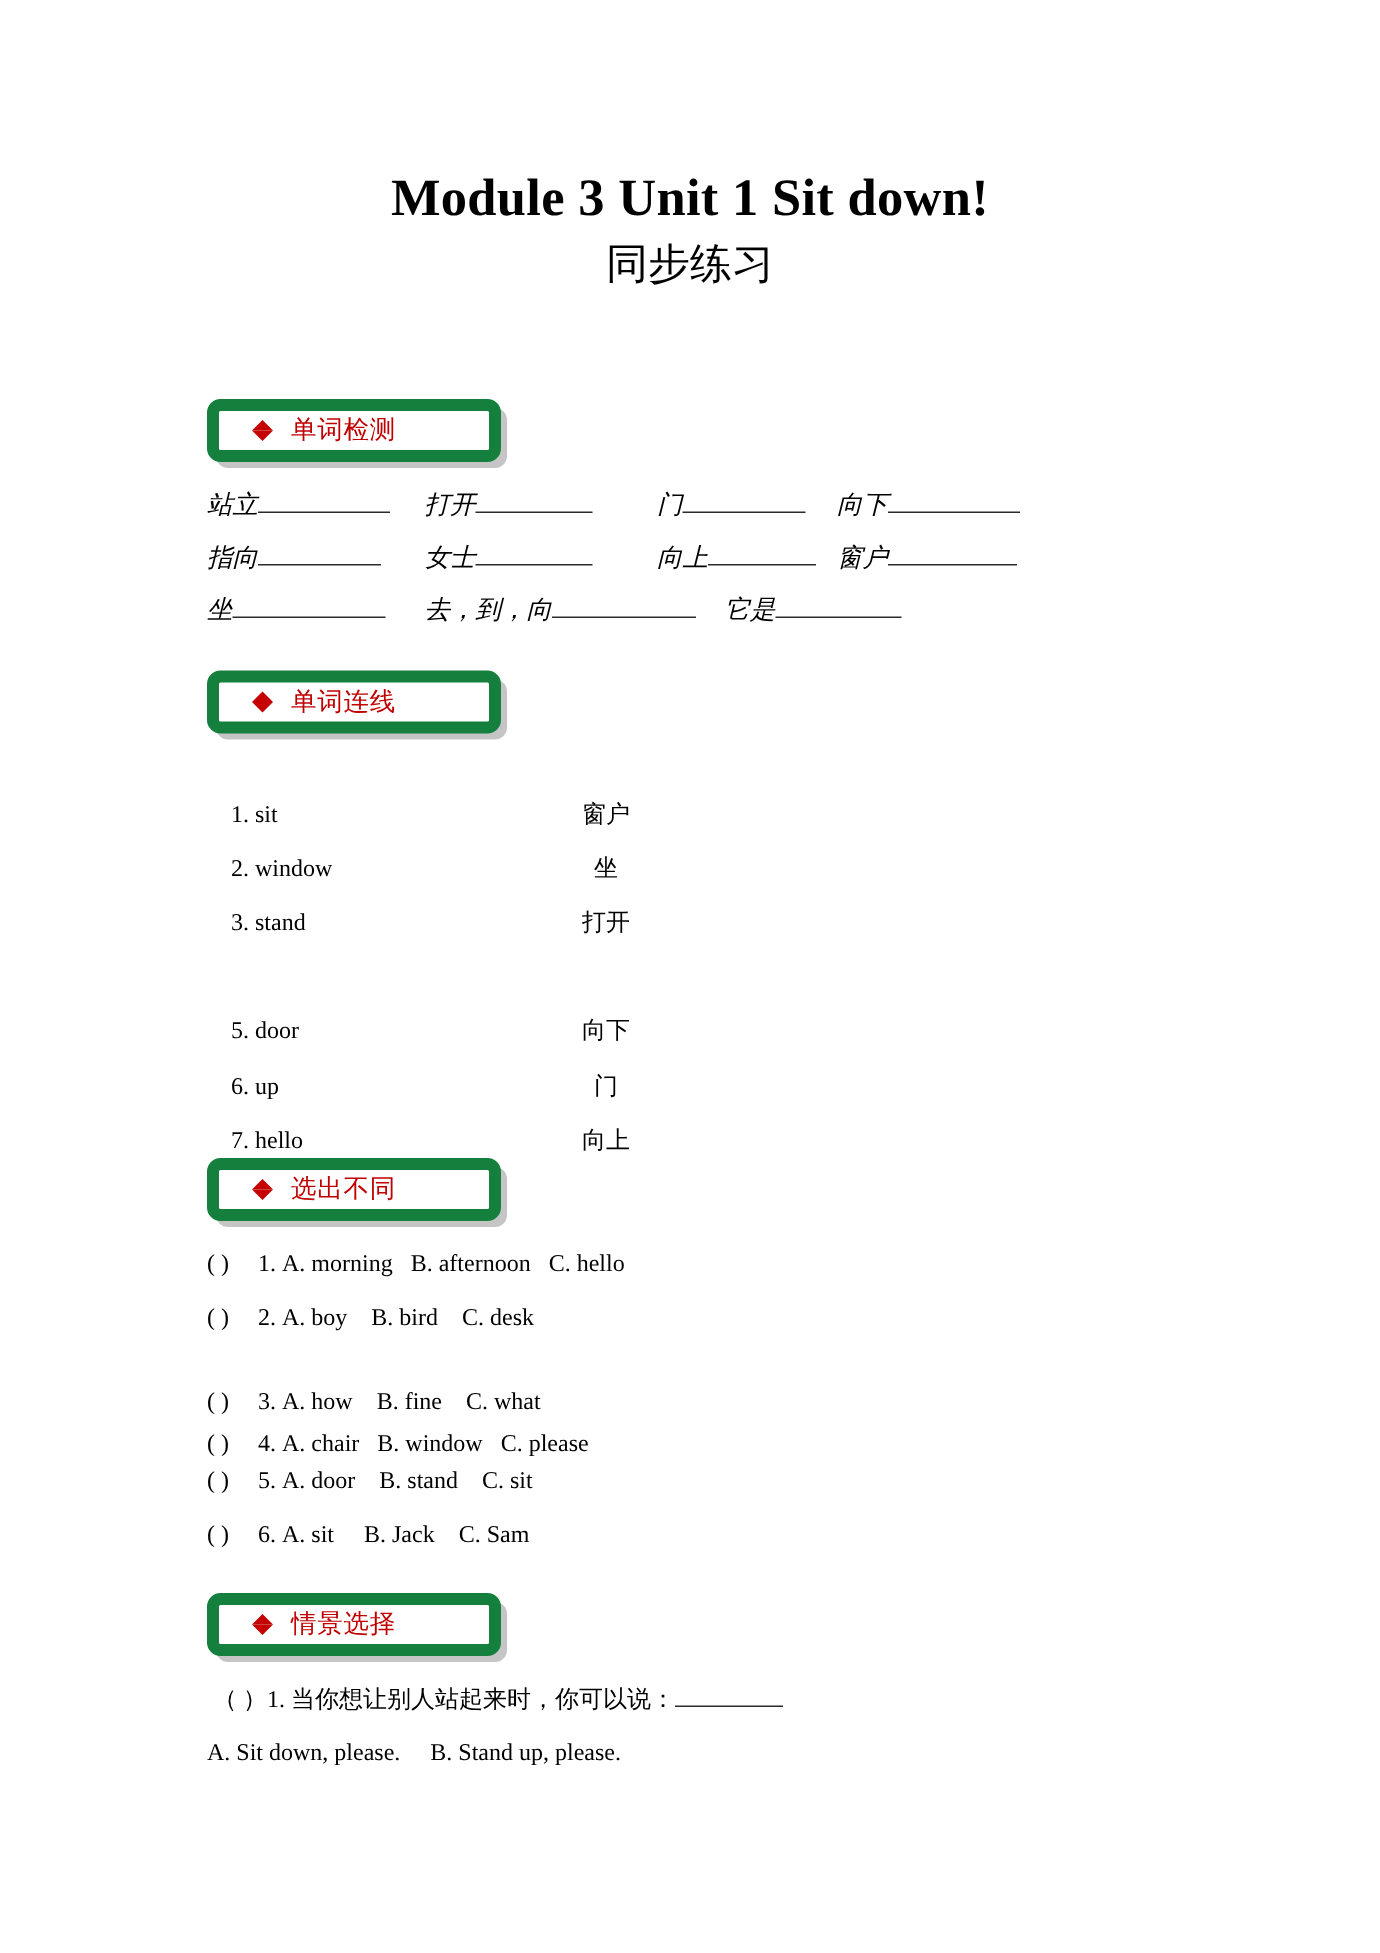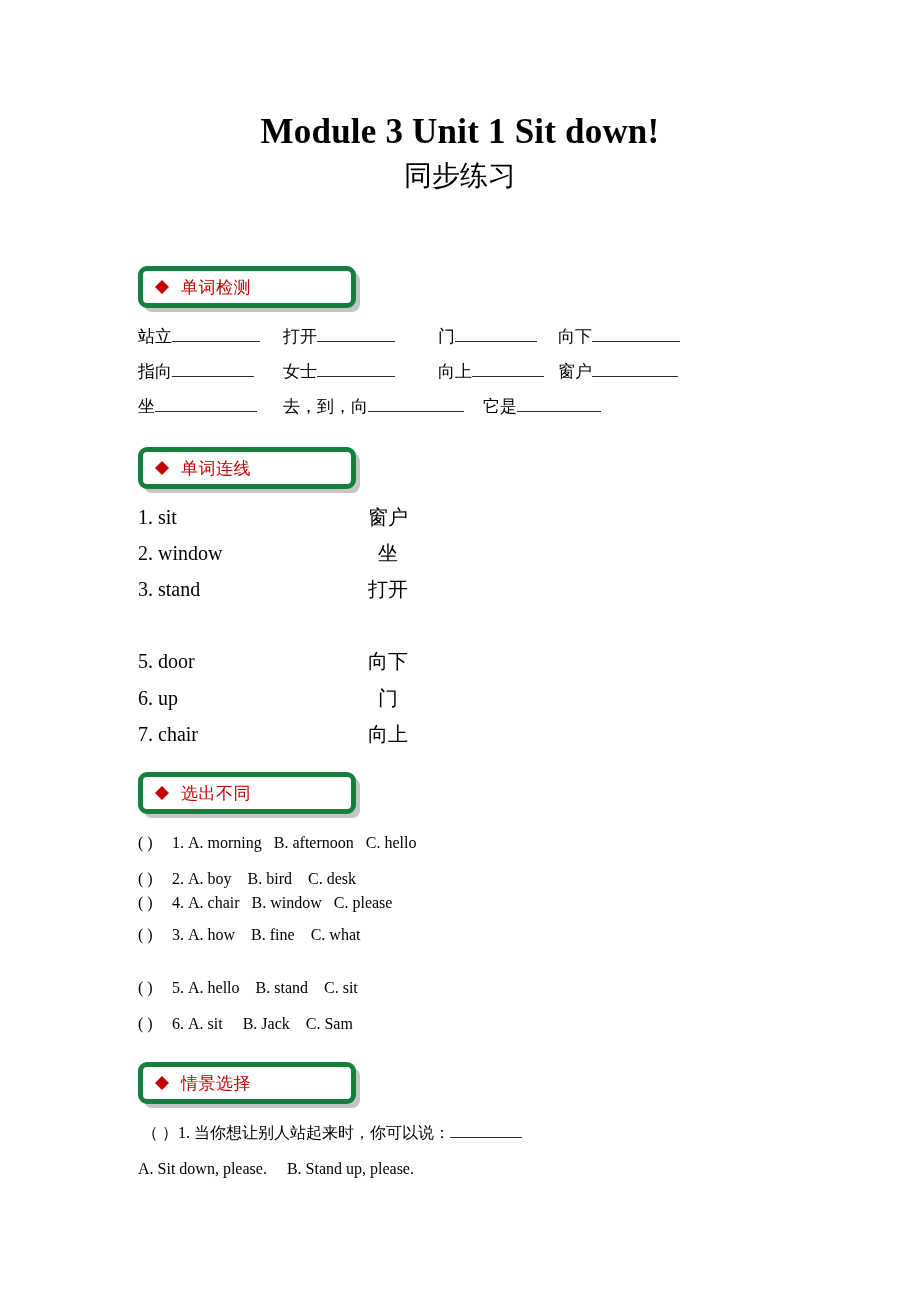--- a/index.html
+++ b/index.html
@@ -43,30 +43,30 @@
     font-size: 28px;
     font-weight: normal;
     line-height: 40px;
     margin-top: 4px;
   }
 
   
   .section-head {
     position: absolute;
     left: 138px;
-    width: 218px;
+    width: 196px;
     height: 42px;
     box-sizing: border-box;
-    border: 5px solid #15803d;
+    border: 8px solid #15803d;
     border-radius: 9px;
     background: #ffffff;
     box-shadow: 5px 5px 0 -1px rgba(150,150,150,0.55);
     display: flex;
     align-items: center;
-    padding-left: 12px;
+    padding-left: 22px;
   }
   .section-diamond {
     width: 0;
     height: 0;
     display: inline-block;
     margin-right: 12px;
     border: 7px solid transparent;
     border-bottom-color: #C40000;
     position: relative;
     top: -7px;
@@ -94,36 +94,38 @@
     position: absolute;
     left: 138px;
     width: 740px;
     height: 24px;
     font-size: 17px;
     line-height: 24px;
   }
   .vocab-cell {
     position: absolute;
     white-space: nowrap;
+    font-style: italic;
   }
   .blank {
     display: inline-block;
     border-bottom: 1px solid #2b2b2b;
     height: 15px;
     vertical-align: baseline;
   }
 
   
   .match-row {
     position: absolute;
-    left: 138px;
+    left: 154px;
     width: 320px;
     height: 22px;
-    font-size: 20px;
-    line-height: 22px;
+    font-size: 16px;
+    line-height: 22px;
+    margin-top: 27px;
   }
   .match-en {
     position: absolute;
     left: 0;
     white-space: nowrap;
   }
   .match-zh {
     position: absolute;
     left: 200px;
     width: 100px;
@@ -220,43 +222,43 @@
   </div>
   <div class="match-row" style="top:650px;">
     <span class="match-en"><span>5.</span>&nbsp;<span>door</span></span>
     <span class="match-zh">向下</span>
   </div>
   <div class="match-row" style="top:687px;">
     <span class="match-en"><span>6.</span>&nbsp;<span>up</span></span>
     <span class="match-zh">门</span>
   </div>
   <div class="match-row" style="top:723px;">
-    <span class="match-en"><span>7.</span>&nbsp;<span>chair</span></span>
+    <span class="match-en"><span>7.</span>&nbsp;<span>hello</span></span>
     <span class="match-zh">向上</span>
   </div>
 
   <div class="section-head" style="top:772px;">
     <span class="section-diamond"></span>
     <span class="section-title">选出不同</span>
   </div>
 
   <div class="choice-row" style="top:832px;">
     <span class="choice-paren">(      )</span><span class="choice-num">1.</span>&nbsp;<span class="opt">A. morning</span>&nbsp;&nbsp;&nbsp;<span class="opt">B. afternoon</span>&nbsp;&nbsp;&nbsp;<span class="opt">C. hello</span>
   </div>
   <div class="choice-row" style="top:868px;">
     <span class="choice-paren">(      )</span><span class="choice-num">2.</span>&nbsp;<span class="opt">A. boy</span>&nbsp;&nbsp;&nbsp;&nbsp;<span class="opt">B. bird</span>&nbsp;&nbsp;&nbsp;&nbsp;<span class="opt">C. desk</span>
   </div>
   <div class="choice-row" style="top:904px;margin-top:20px;">
     <span class="choice-paren">(      )</span><span class="choice-num">3.</span>&nbsp;<span class="opt">A. how</span>&nbsp;&nbsp;&nbsp;&nbsp;<span class="opt">B. fine</span>&nbsp;&nbsp;&nbsp;&nbsp;<span class="opt">C. what</span>
   </div>
-  <div class="choice-row" style="top:892px;">
+  <div class="choice-row" style="top:952px;">
     <span class="choice-paren">(      )</span><span class="choice-num">4.</span>&nbsp;<span class="opt">A. chair</span>&nbsp;&nbsp;&nbsp;<span class="opt">B. window</span>&nbsp;&nbsp;&nbsp;<span class="opt">C. please</span>
   </div>
   <div class="choice-row" style="top:977px;">
-    <span class="choice-paren">(      )</span><span class="choice-num">5.</span>&nbsp;<span class="opt">A. hello</span>&nbsp;&nbsp;&nbsp;&nbsp;<span class="opt">B. stand</span>&nbsp;&nbsp;&nbsp;&nbsp;<span class="opt">C. sit</span>
+    <span class="choice-paren">(      )</span><span class="choice-num">5.</span>&nbsp;<span class="opt">A. door</span>&nbsp;&nbsp;&nbsp;&nbsp;<span class="opt">B. stand</span>&nbsp;&nbsp;&nbsp;&nbsp;<span class="opt">C. sit</span>
   </div>
   <div class="choice-row" style="top:1013px;">
     <span class="choice-paren">(      )</span><span class="choice-num">6.</span>&nbsp;<span class="opt">A. sit</span>&nbsp;&nbsp;&nbsp;&nbsp;&nbsp;<span class="opt">B. Jack</span>&nbsp;&nbsp;&nbsp;&nbsp;<span class="opt">C. Sam</span>
   </div>
 
   <div class="section-head" style="top:1062px;">
     <span class="section-diamond"></span>
     <span class="section-title">情景选择</span>
   </div>
 

